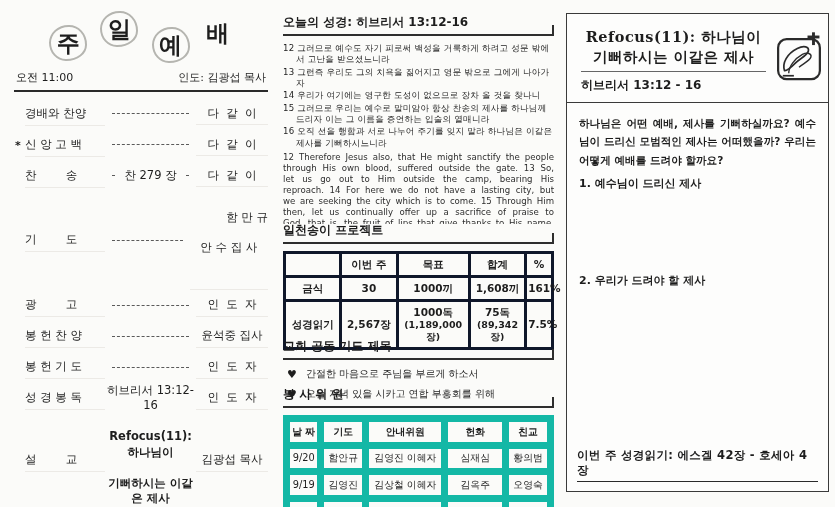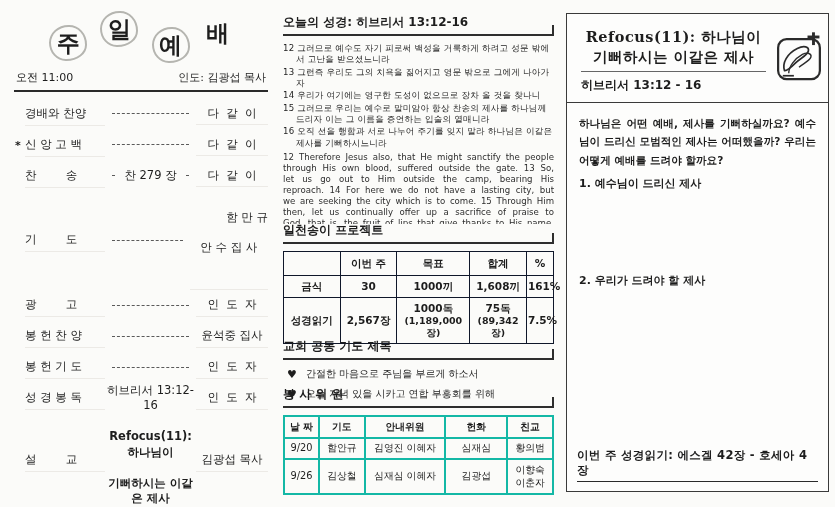--- a/index.html
+++ b/index.html
@@ -56,34 +56,34 @@
   .blk-scripture { top:0; height:210px; overflow:hidden; }
   .blk-project { top:208px; }
   .blk-prayer { top:324px; }
   .blk-volunteers { top:372px; }
   .verse { font-size:8.6px; line-height:1.32; padding-left:13px; text-indent:-13px; letter-spacing:0.2px; margin-bottom:1px; }
   .verses { margin-bottom:3px; }
   .en-text { font-size:8.6px; line-height:1.28; text-align:justify; color:#2e2e2e; word-spacing:1.5px; }
 
   table { border-collapse:collapse; width:100%; table-layout:fixed; }
   .project-table th, .project-table td {
-    border:1px solid #0f172a; text-align:center; font-size:10.5px;
+    border:3px solid #0f172a; text-align:center; font-size:10.5px;
     font-weight:bold; padding:4px 1px; line-height:1.25;
   }
   .project-table th { height:24px; }
   .project-table .sub { display:block; font-size:9.5px; }
   .project-table col.c-name { width:21%; } .project-table col.c-week { width:21%; }
   .project-table col.c-goal { width:27%; } .project-table col.c-total { width:21%; }
   .project-table col.c-pct { width:10%; }
 
   .prayer-item { font-size:10px; margin:4px 0 6px 4px; display:flex; align-items:center; }
   .prayer-item .heart { margin-right:9px; font-size:11px; }
 
   .vol-table th, .vol-table td {
-    border:2px solid #14b8a6; text-align:center; font-size:9.8px;
+    border:7px solid #14b8a6; text-align:center; font-size:9.8px;
     padding:3.5px 1px; line-height:1.3;
   }
   .vol-table th { font-weight:bold; white-space:pre; }
   .vol-table col.v-date { width:13%; } .vol-table col.v-prayer { width:17%; }
   .vol-table col.v-usher { width:30%; } .vol-table col.v-flower { width:23%; }
   .vol-table col.v-fellow { width:17%; }
   .two-line span { display:block; }
 
   
   .right-panel {
@@ -286,20 +286,27 @@
           <th>친교</th>
         </tr>
         <tr>
           <td>9/20</td>
           <td>함안규</td>
           <td>김영진 이혜자</td>
           <td>심재심</td>
           <td>황의범</td>
         </tr>
         <tr>
+          <td>9/19</td>
+          <td>김영진</td>
+          <td>김상철 이혜자</td>
+          <td>김옥주</td>
+          <td>오영숙</td>
+        </tr>
+        <tr>
           <td>9/26</td>
           <td>김상철</td>
           <td>심재심 이혜자</td>
           <td>김광섭</td>
           <td class="two-line">
             <span>이향숙</span>
             <span>이춘자</span>
           </td>
         </tr>
 

